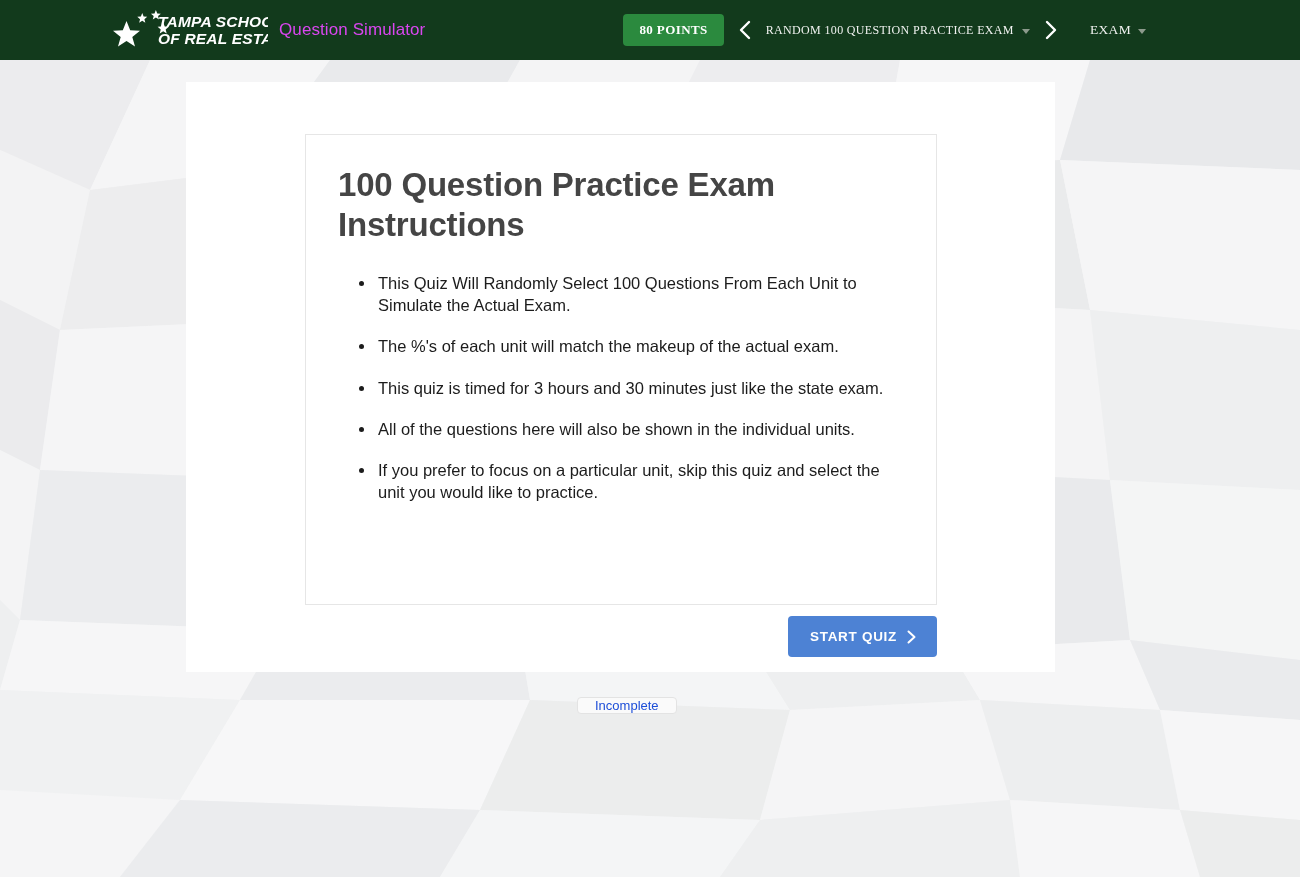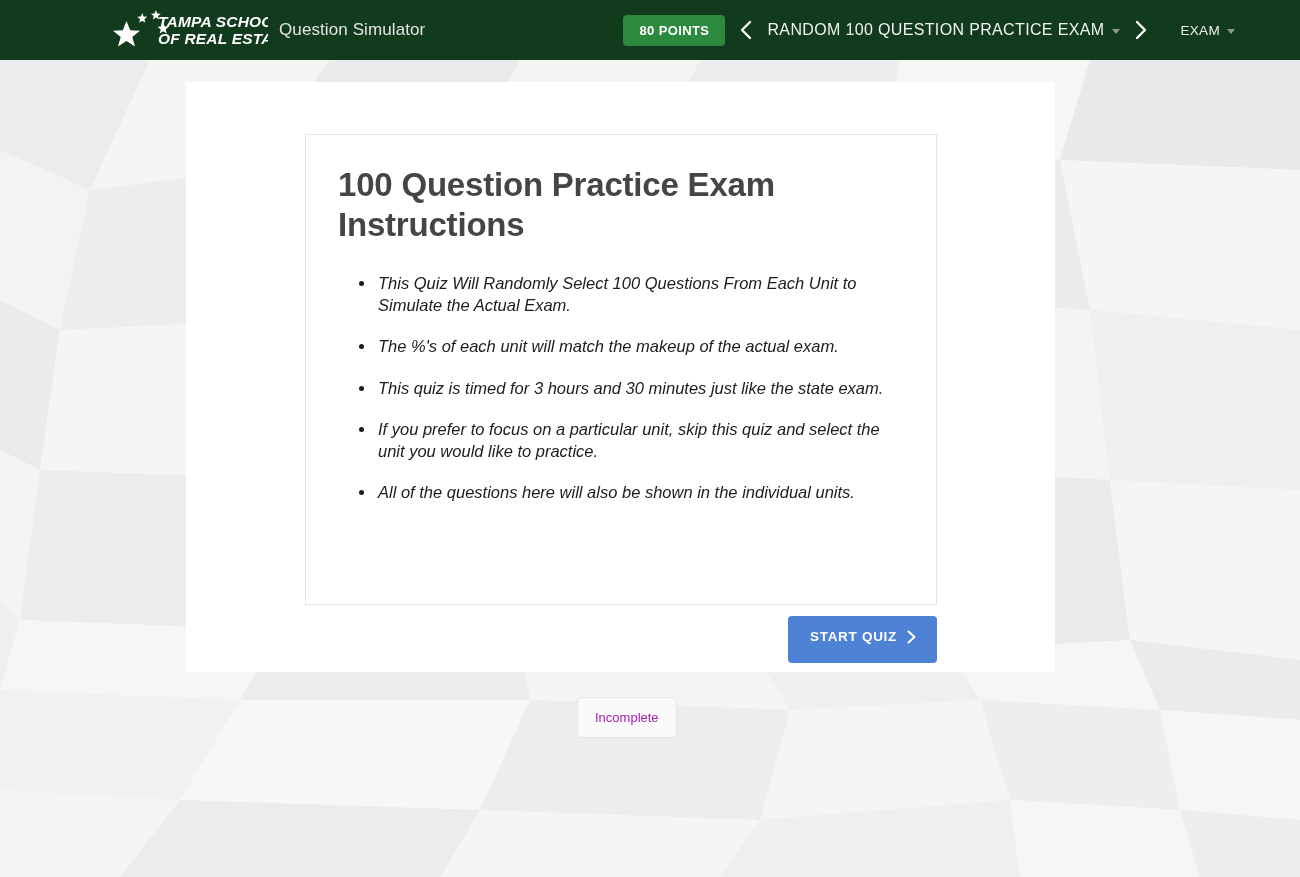--- a/index.html
+++ b/index.html
@@ -40,33 +40,34 @@
     display: flex;
     align-items: center;
     margin-left: 110px;
   }
 
   .logo-mark {
     display: block;
   }
 
   .app-subtitle {
-    color: #e5e5e5;
+    color: #d946ef;
     font-size: 17px;
     font-weight: 400;
     margin-left: 11px;
     letter-spacing: 0.1px;
     white-space: nowrap;
   }
 
   .header-nav {
     display: flex;
     align-items: center;
     margin-left: 198px;
     gap: 0;
+    font-family: Liberation Serif, serif;
   }
 
   .points-badge {
     background: #2b8a3e;
     color: #ffffff;
     font-size: 13px;
     font-weight: bold;
     letter-spacing: 0.4px;
     padding: 8px 16px;
     border-radius: 4px;
@@ -82,21 +83,21 @@
     cursor: pointer;
   }
 
   .nav-arrow svg { display: block; }
 
   .nav-current {
     display: flex;
     align-items: center;
     gap: 8px;
     color: #f0f2f0;
-    font-size: 16px;
+    font-size: 12px;
     letter-spacing: 0.35px;
     white-space: nowrap;
     cursor: pointer;
   }
 
   .nav-more {
     display: flex;
     align-items: center;
     gap: 7px;
     color: #f0f2f0;
@@ -145,21 +146,20 @@
     color: #454545;
     letter-spacing: -0.2px;
     line-height: 1.2;
     margin-bottom: 28px;
   }
 
   .bullets {
     list-style: none;
     padding-left: 38px;
     margin: 0;
-    font-style: italic;
   }
 
   .bullets li {
     position: relative;
     font-size: 16.5px;
     line-height: 1.34;
     color: #1c1c1c;
     margin-bottom: 19px;
     padding-left: 2px;
   }
@@ -186,42 +186,42 @@
 
   .start-btn {
     background: #4d82d4;
     color: #ffffff;
     border: none;
     border-radius: 4px;
     font-family: "Liberation Sans", sans-serif;
     font-size: 13.5px;
     font-weight: bold;
     letter-spacing: 0.7px;
-    padding: 13px 20px 19px 22px;
+    padding: 13px 20px 13px 22px;
     display: inline-flex;
     align-items: center;
     gap: 9px;
     cursor: pointer;
     white-space: nowrap;
   }
 
   .start-btn svg { display: block; }
 
   
   .status-pill {
     position: absolute;
     left: 577px;
     top: 697px;
     z-index: 6;
     background: #fafafa;
     border: 1px solid #e3e3e3;
     border-radius: 4px;
-    color: #a21caf;
+    color: #1d4ed8;
     font-size: 13px;
-    padding: 12px 17px;
+    padding: 0 17px;
     white-space: nowrap;
   }
 </style>
 </head>
 <body>
 
 <svg id="poly-bg" viewBox="0 0 1300 877" preserveAspectRatio="none">
   <rect width="1300" height="877" fill="#f1f2f3"></rect>
   <g>
     <polygon points="0,60 150,60 90,190 0,150" fill="#ececee"></polygon>
@@ -321,22 +321,22 @@
 </div>
 
 <div class="content-panel">
 
   <div class="card">
     <h1 class="card-title">100 Question Practice Exam Instructions</h1>
     <ul class="bullets">
       <li>This Quiz Will Randomly Select 100 Questions From Each Unit to Simulate the Actual Exam.</li>
       <li>The %'s of each unit will match the makeup of the actual exam.</li>
       <li>This quiz is timed for 3 hours and 30 minutes just like the state exam.</li>
+      <li>All of the questions here will also be shown in the individual units.</li>
       <li>If you prefer to focus on a particular unit, skip this quiz and select the unit you would like to practice.</li>
-      <li>All of the questions here will also be shown in the individual units.</li>
     </ul>
   </div>
 
   <div class="start-row">
     <button class="start-btn">
       <span>START QUIZ</span>
       <svg width="11" height="14" viewBox="0 0 11 14">
         <path d="M2.5 1.5 L8.5 7 L2.5 12.5" stroke="#ffffff" stroke-width="2" fill="none" stroke-linecap="round" stroke-linejoin="round"></path>
       </svg>
     </button>

